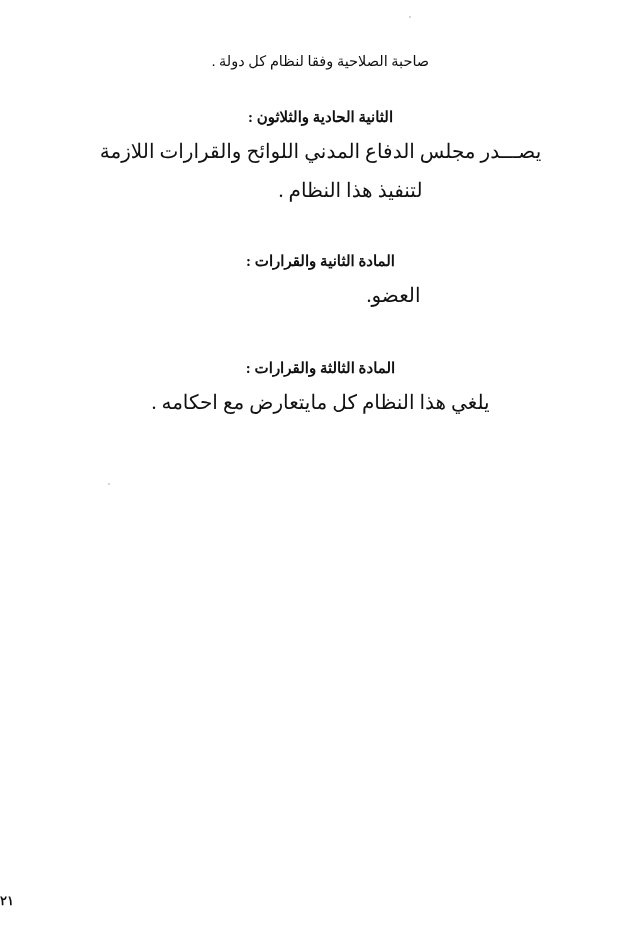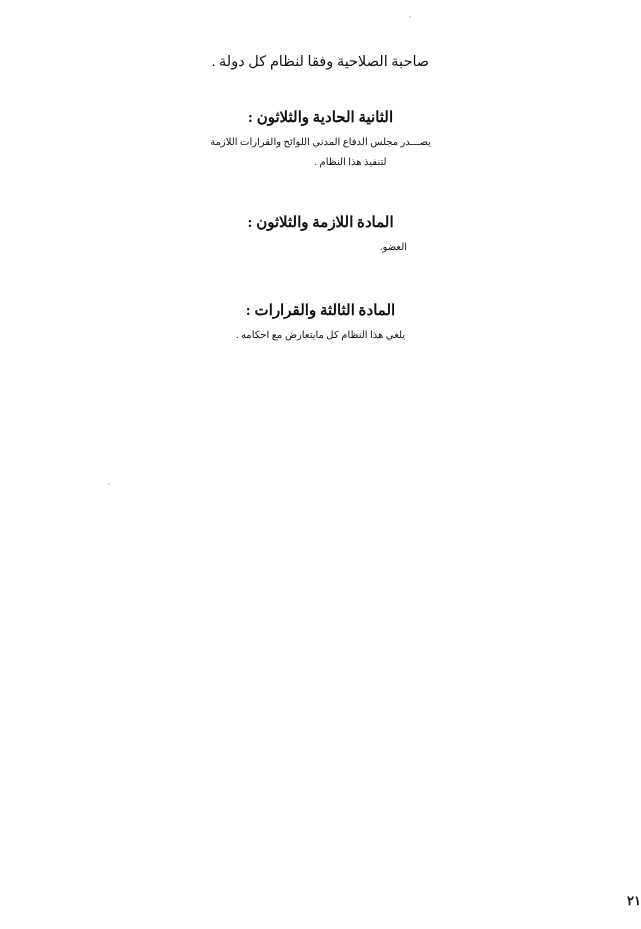--- a/index.html
+++ b/index.html
@@ -43,39 +43,39 @@
     margin-bottom: 26px;
   }
   .article-heading {
     font-weight: bold;
     font-size: 15px;
     text-align: center;
     margin: 0 0 6px 0;
     letter-spacing: 0.2px;
   }
   .article-body {
-    font-size: 10px;
+    font-size: 20px;
     line-height: 1.95;
     text-align: justify;
     text-align-last: center;
     margin: 0;
     padding: 0 4px;
   }
   .article-body.single {
     text-align: center;
     text-align-last: center;
   }
   .spacer-1 { height: 16px; }
   .spacer-2 { height: 18px; }
   .page-number {
     position: absolute;
     left: 0;
     right: 0;
     bottom: 20px;
-    text-align: right;
+    text-align: left;
     font-size: 13px;
     font-weight: bold;
     letter-spacing: 1px;
   }
   .speck {
     position: absolute;
     width: 2px;
     height: 2px;
     background: #c9c9c9;
     border-radius: 50%;
@@ -97,21 +97,21 @@
 
     <div class="article">
       <p class="article-heading">الثانية الحادية والثلاثون :</p>
       <p class="article-body">يصـــدر مجلس الدفاع المدني اللوائح والقرارات اللازمة</p>
       <p class="article-body single" style="text-align:right; padding-left:64px;">لتنفيذ هذا النظام .</p>
     </div>
 
     <div class="spacer-1"></div>
 
     <div class="article">
-      <p class="article-heading">المادة اللازمة والثلاثون :</p>
+      <p class="article-heading">المادة الثانية والقرارات :</p>
       <p class="article-body single" style="text-align:center; padding-left:150px;">العضو.</p>
     </div>
 
     <div class="spacer-2"></div>
 
     <div class="article">
       <p class="article-heading">المادة الثالثة والقرارات :</p>
       <p class="article-body single">يلغي هذا النظام كل مايتعارض مع احكامه .</p>
     </div>
 

